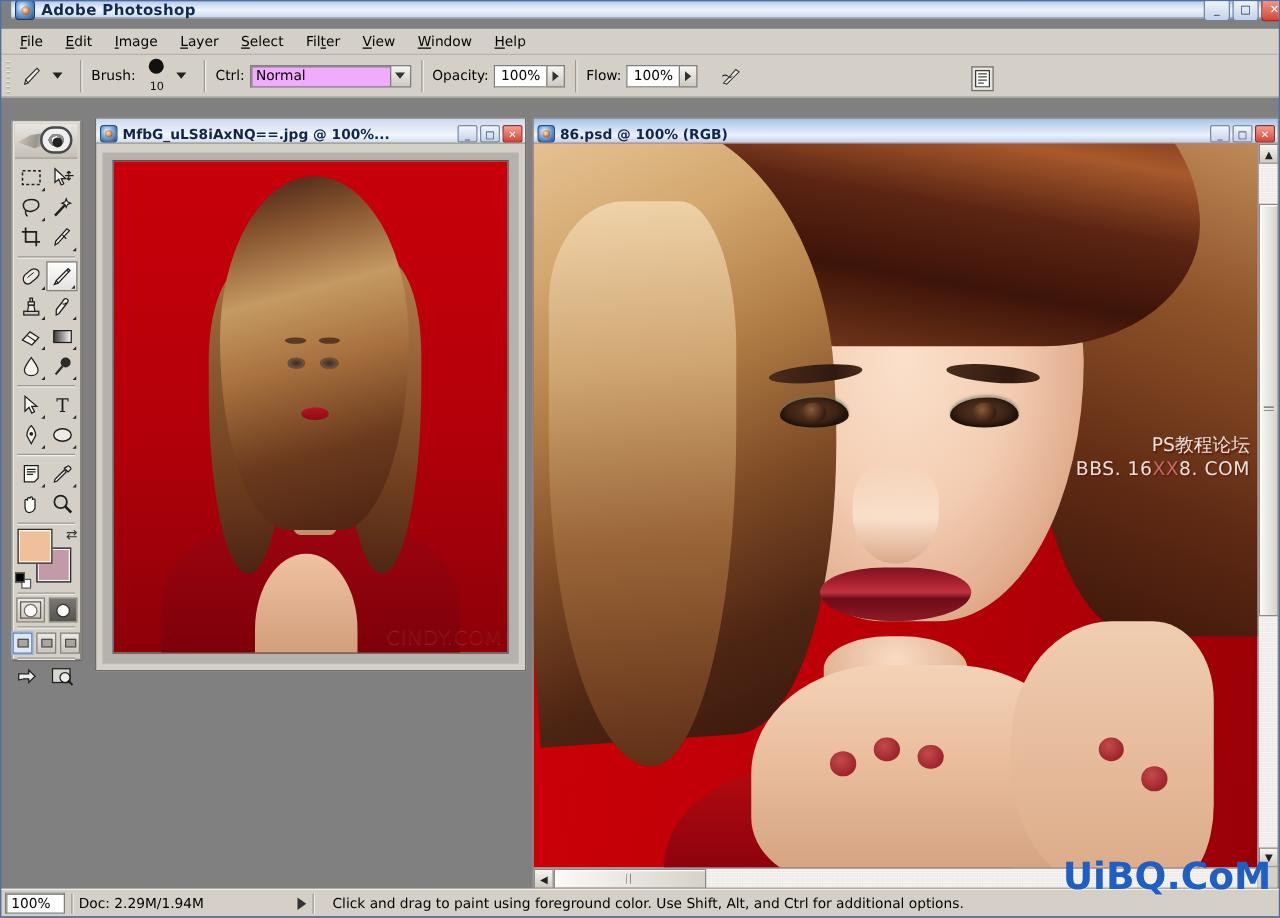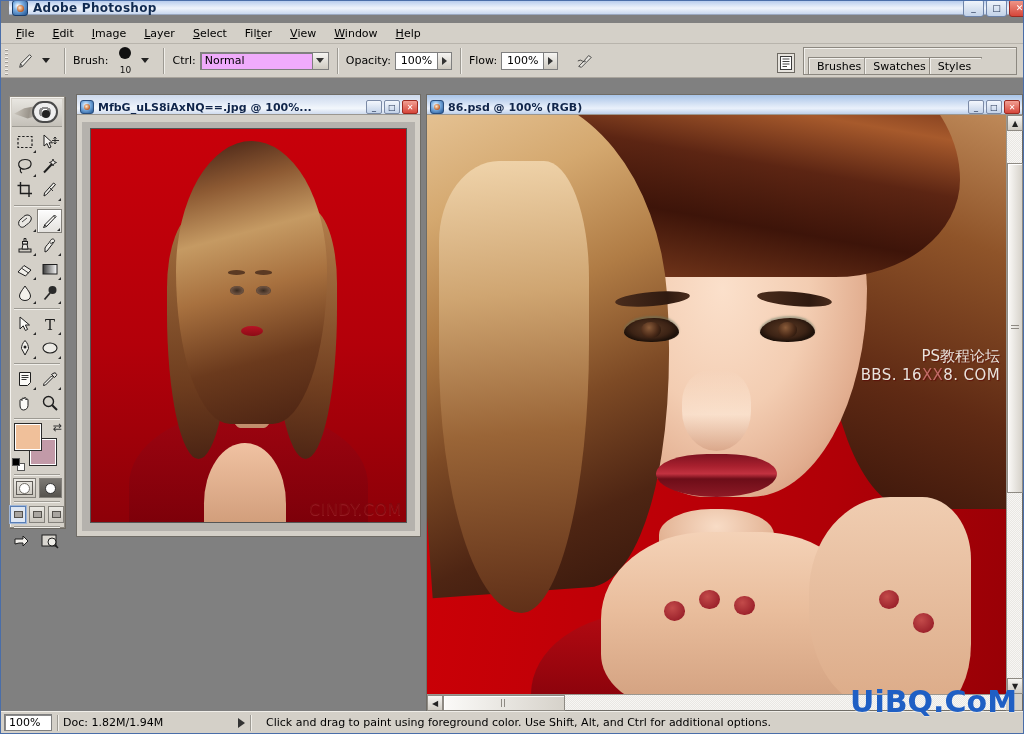--- a/index.html
+++ b/index.html
@@ -575,25 +575,20 @@
   <div class="wellicon">
     <svg width="12" height="14" viewBox="0 0 12 14">
         <rect x="0.5" y="0.5" width="11" height="13" fill="#fff" stroke="#3b3b3b"></rect>
         <line x1="2.5" y1="3" x2="9.5" y2="3" stroke="#444"></line>
         <line x1="2.5" y1="5.5" x2="9.5" y2="5.5" stroke="#444"></line>
         <line x1="2.5" y1="8" x2="9.5" y2="8" stroke="#444"></line>
         <line x1="2.5" y1="10.5" x2="7" y2="10.5" stroke="#444"></line>
       </svg>
   </div>
 
-  <div class="palette-well">
-    <div class="pal-tab">Brushes</div>
-    <div class="pal-tab">Swatches</div>
-    <div class="pal-tab">Styles</div>
-  </div>
 
   <div class="toolbox">
     <div class="tb-header">
       <div class="tb-feather"></div>
       <div class="tb-eye"></div>
     </div>
 
     <div class="tb-grid">
 
       <div class="tb-row">
@@ -934,19 +929,19 @@
 
       <div class="sb-corner"></div>
     </div>
   </div>
 
   <div class="wm-uibq">UiBQ.CoM</div>
 
   <div class="statusbar">
     <div class="zoomfield">100%</div>
     <div class="st-sep"></div>
-    <div class="st-doc">Doc: 1.82M/1.94M</div>
+    <div class="st-doc">Doc: 2.29M/1.94M</div>
     <div class="st-tri"></div>
     <div class="st-sep"></div>
     <div class="st-hint">Click and drag to paint using foreground color.  Use Shift, Alt, and Ctrl for additional options.</div>
   </div>
 
 </div>
 
 </body></html>

